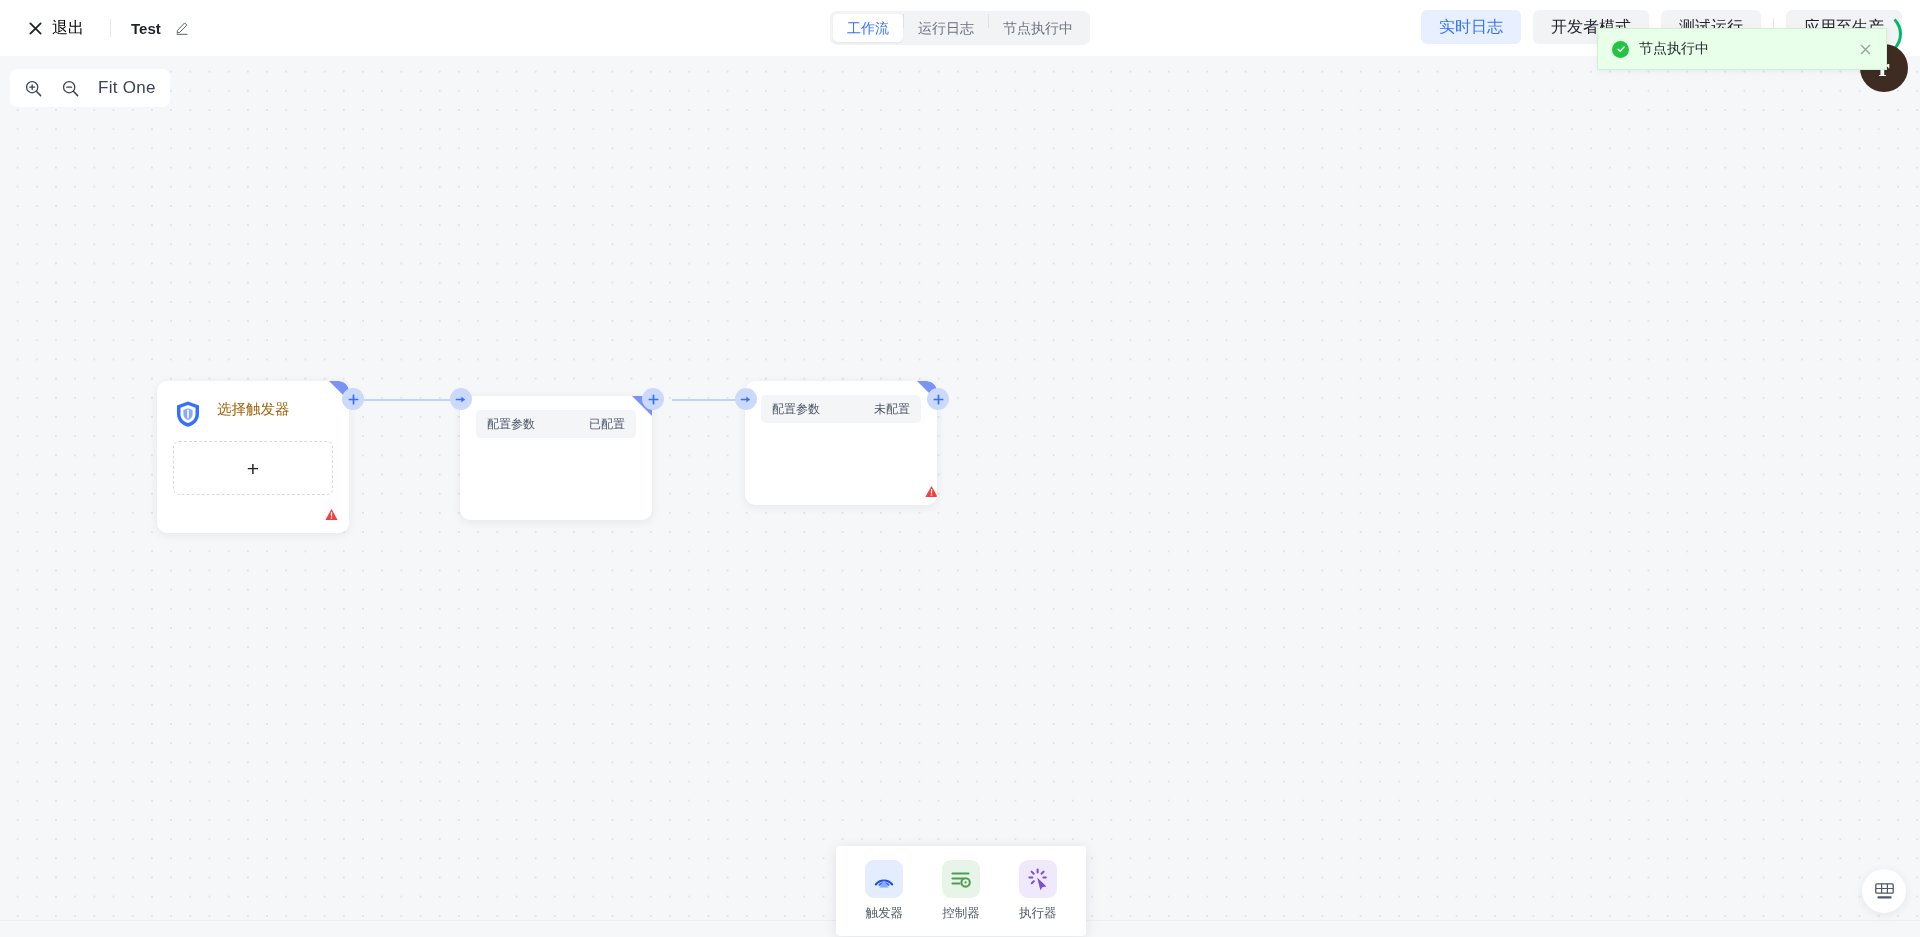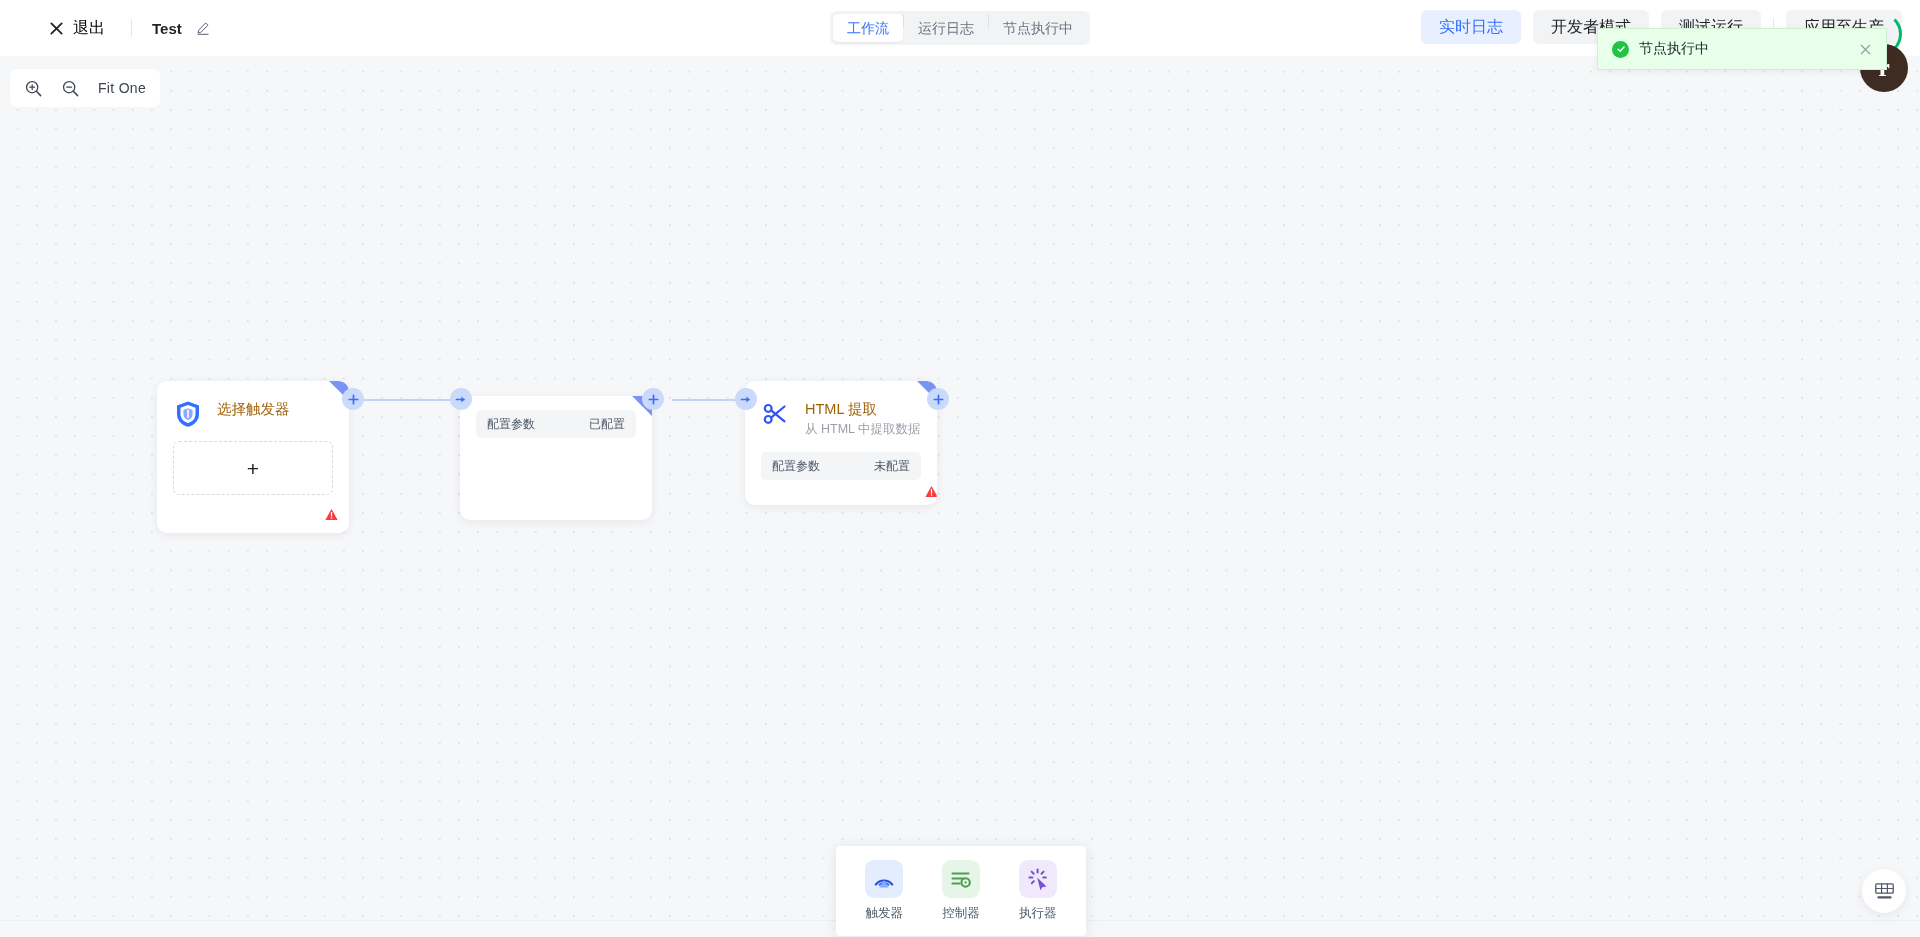--- a/index.html
+++ b/index.html
@@ -10,21 +10,20 @@
     background: #f6f7f9;
   }
 
   
   .topbar {
     position: absolute; top: 0; left: 0;
     width: 1920px; height: 56px;
     background: #ffffff;
     display: flex; align-items: center;
     z-index: 40;
-    padding-left: 21px;
   }
   .tb-left { display: flex; align-items: center; padding-left: 22px; gap: 0; }
   .exit-btn {
     display: flex; align-items: center; gap: 9px;
     cursor: pointer; padding: 4px 6px;
   }
   .x-icon { width: 15px; height: 15px; display: block; }
   .tb-divider { width: 1px; height: 18px; background: #e3e6eb; margin: 0 20px; }
   .flow-title { font-size: 15px; color: #1f2329; font-weight: 700; }
   .edit-icon { width: 14px; height: 14px; margin-left: 14px; cursor: pointer; display:block; }
@@ -104,21 +103,21 @@
   }
 
   
   .zoom-bar {
     position: absolute; left: 10px; top: 13px;
     background: #ffffff; border-radius: 7px;
     height: 38px; display: flex; align-items: center; padding: 0 14px; gap: 18px;
     z-index: 20;
   }
   .zicon { width: 19px; height: 19px; cursor: pointer; display: block; }
-  .fitone { font-size: 14px; color: #3c4350; cursor: pointer; letter-spacing:.3px; }
+  .fitone { font-size: 17px; color: #3c4350; cursor: pointer; letter-spacing:.3px; }
 
   
   .node {
     position: absolute;
     background: #ffffff;
     border-radius: 10px;
     box-shadow: 0 2px 10px rgba(17,24,39,.07);
     overflow: hidden;
   }
   .node-corner {
@@ -313,33 +312,20 @@
   </div>
   <div class="port" style="left:735px; top:332px;">
     <svg width="12" height="11" viewBox="0 0 12 11">
       <path d="M1.5 5.5 H9" stroke="#3370ff" stroke-width="1.7" stroke-linecap="round"></path>
       <path d="M6.4 2.6 L9.6 5.5 L6.4 8.4" fill="#3370ff"></path>
     </svg>
   </div>
 
   <div class="node" style="left:745px; top:325px; width:192px; height:124px;">
     <div class="node-corner"></div>
-    <div class="node-head">
-      <span class="node-ico">
-        <svg width="26" height="26" viewBox="0 0 26 26">
-          <circle cx="5.2" cy="18.4" r="3.4" fill="none" stroke="#2f54f7" stroke-width="2.2"></circle>
-          <circle cx="5.2" cy="7.4" r="3.4" fill="none" stroke="#2f54f7" stroke-width="2.2"></circle>
-          <path d="M8.1 9.3 L21.5 20.4 M8.1 16.6 L21.5 5.5" stroke="#2f54f7" stroke-width="2.2" stroke-linecap="round"></path>
-        </svg>
-      </span>
-      <div class="node-ttl-wrap">
-        <div class="node-title">HTML 提取</div>
-        <div class="node-sub">从 HTML 中提取数据</div>
-      </div>
-    </div>
     <div class="node-param">
       <span class="param-k">配置参数</span>
       <span class="param-v">未配置</span>
     </div>
     <svg class="warn-tri" style="left:180px; top:104px;" viewBox="0 0 14 13">
       <path d="M7 0.6 L13.6 12.4 H0.4 Z" fill="#f53f3f"></path>
       <path d="M7 4.3 V8.2" stroke="#fff" stroke-width="1.3" stroke-linecap="round"></path>
       <circle cx="7" cy="10.2" r="0.85" fill="#fff"></circle>
     </svg>
   </div>

